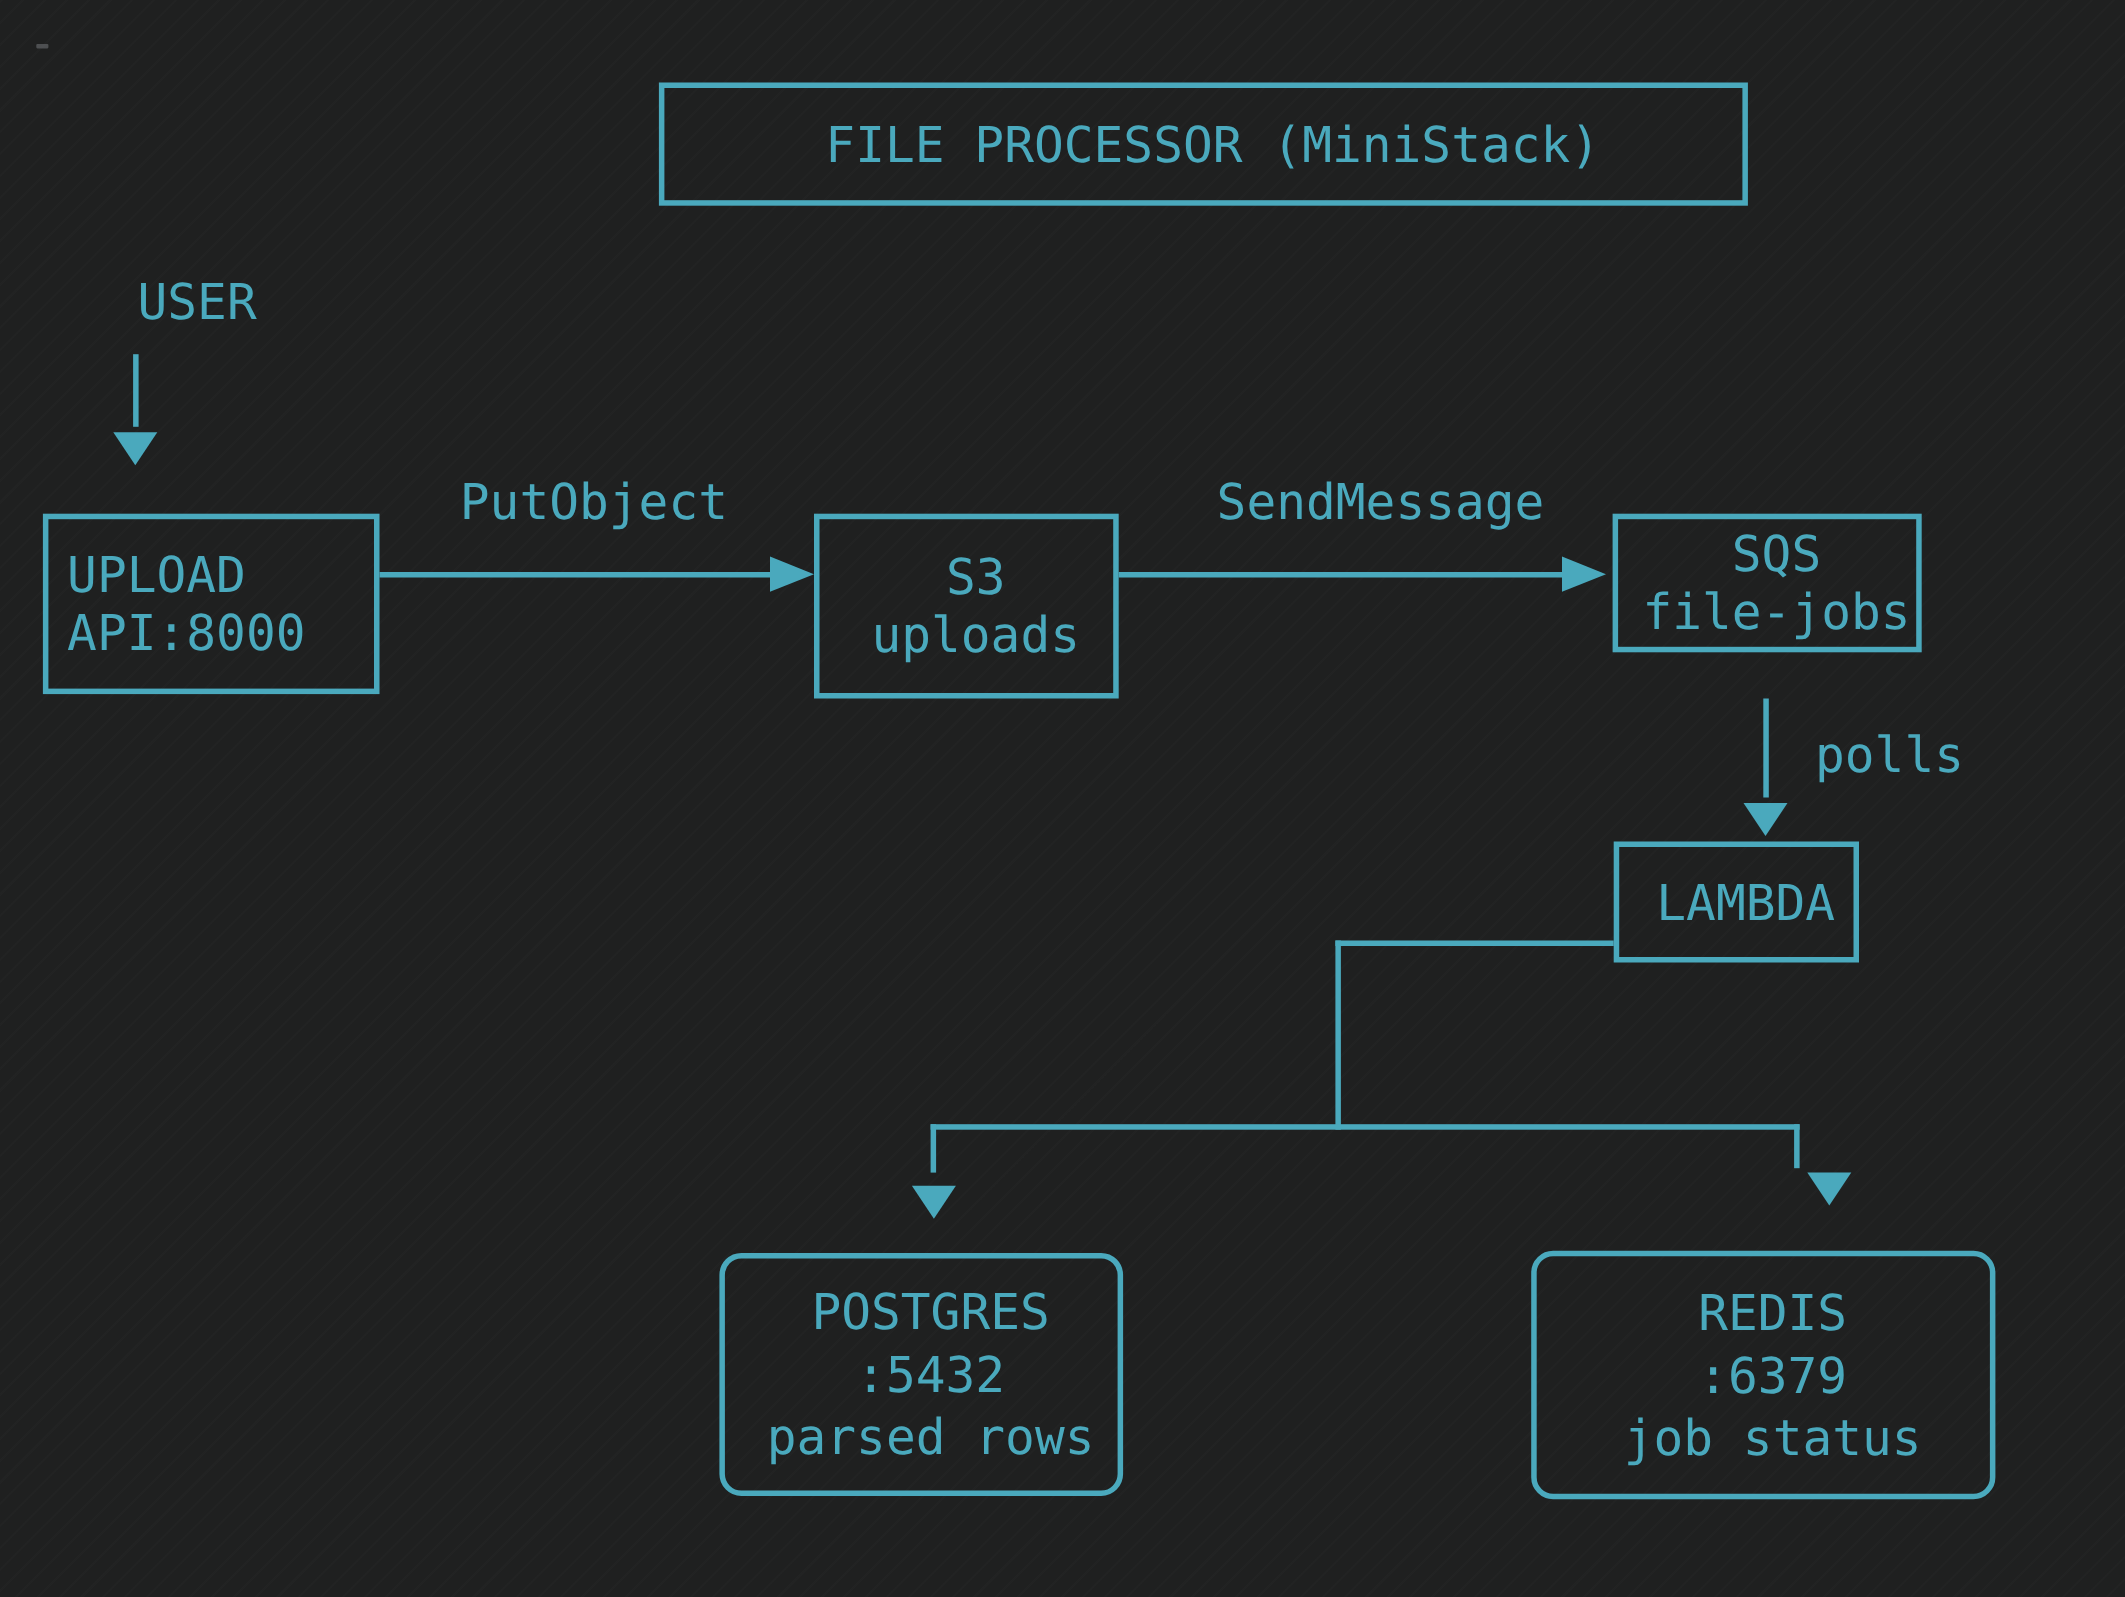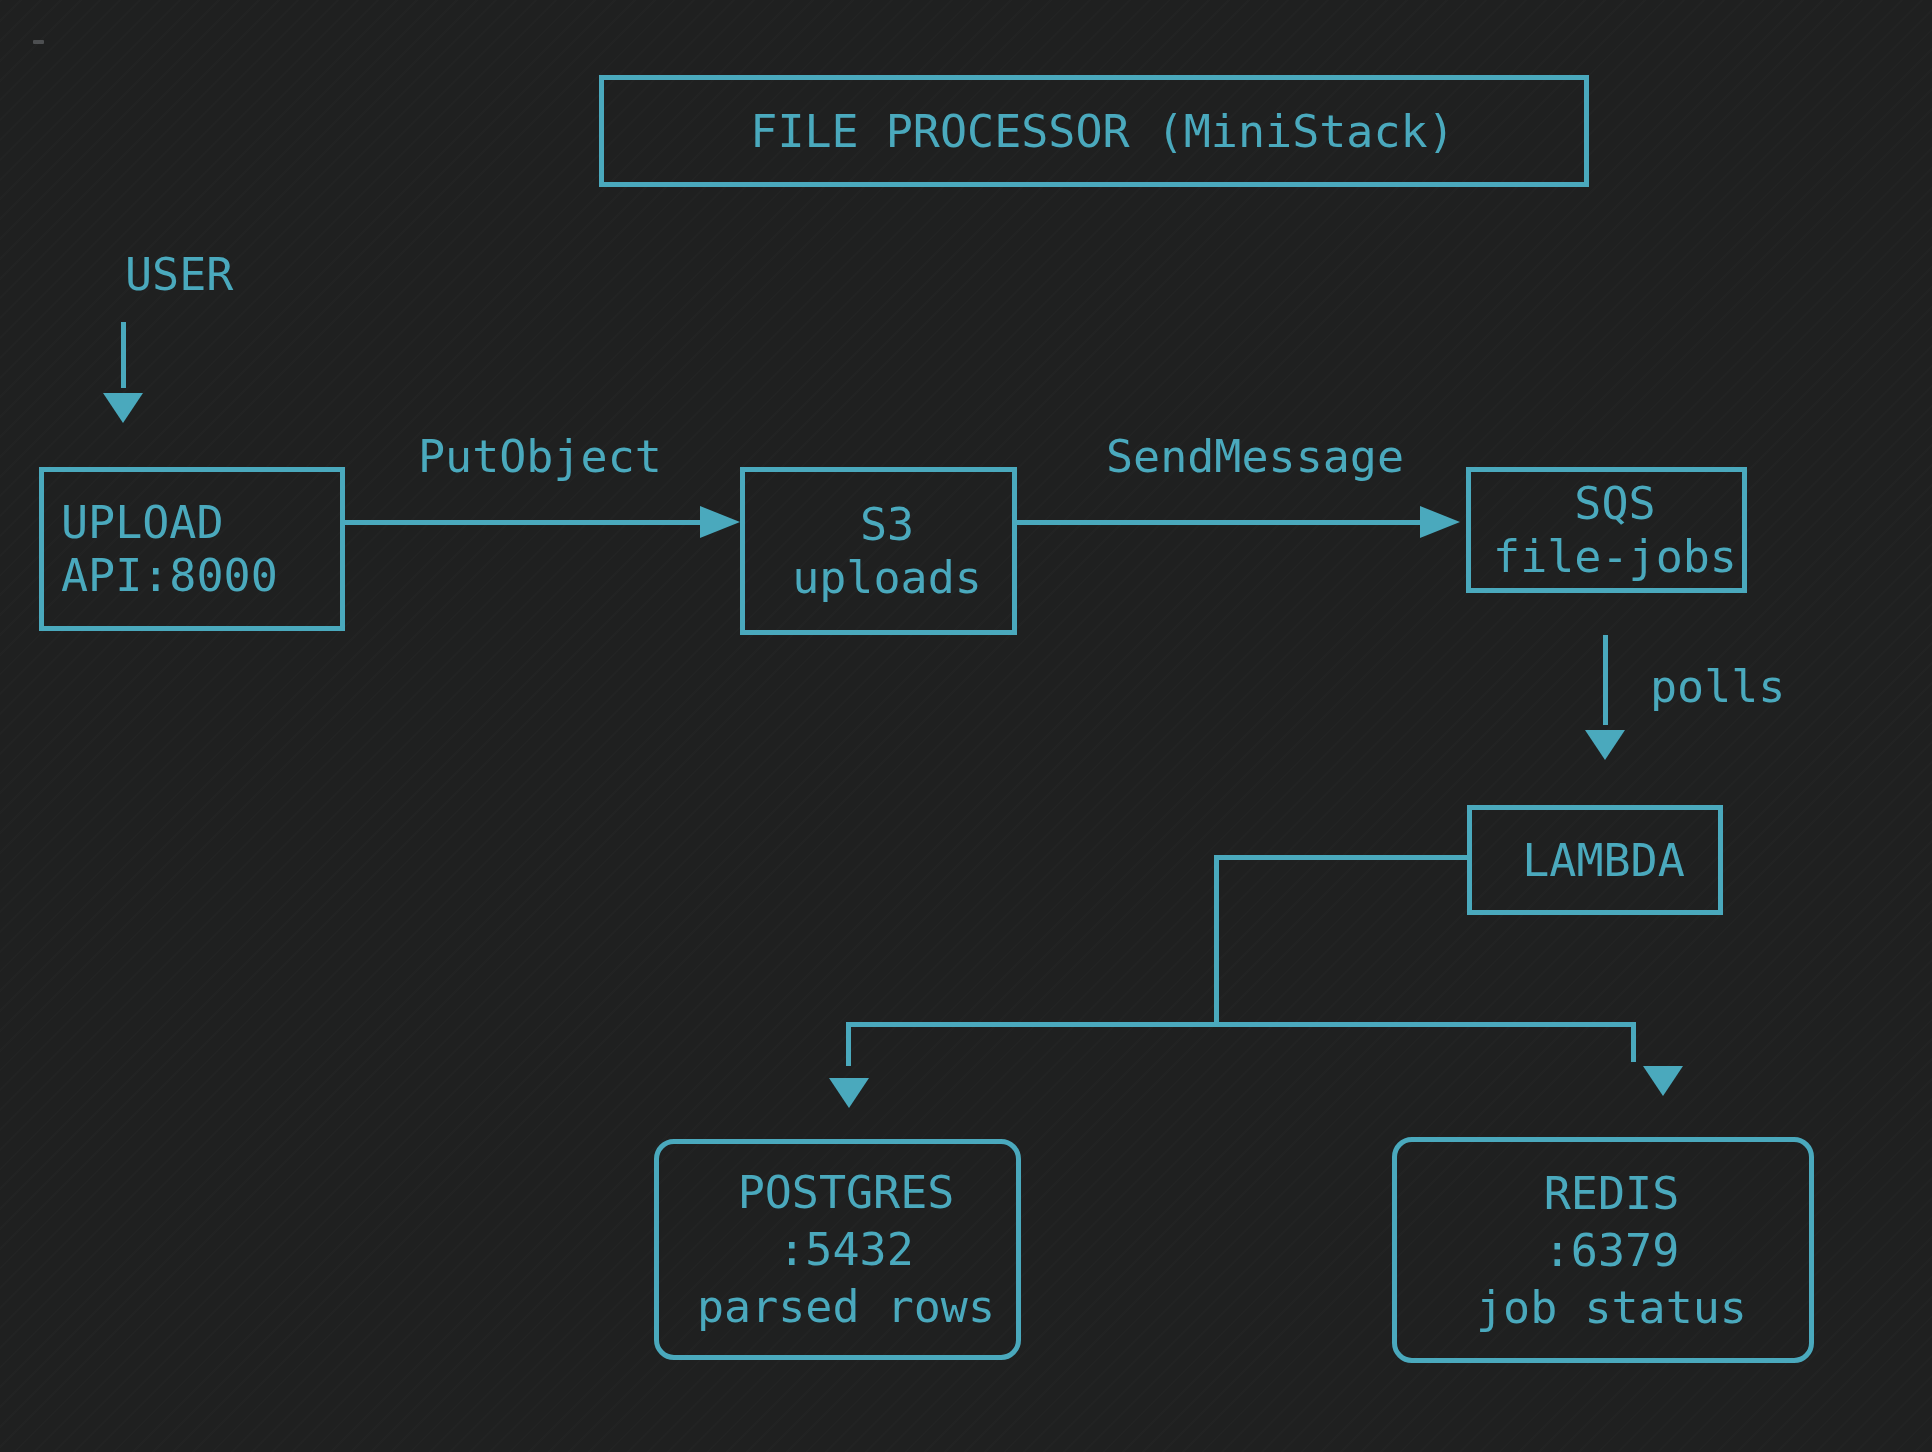--- a/index.html
+++ b/index.html
@@ -86,21 +86,21 @@
 
   <div class="box" style="left:1466px;top:467px;width:281px;height:126px;">
     <div>SQS</div>
     <div>file-jobs</div>
   </div>
 
   <div class="vline" style="left:1603px;top:635px;width:5px;height:90px;"></div>
   <div class="arrow-down" style="left:1585px;top:730px;"></div>
   <div class="label" style="left:1650px;top:664px;">polls</div>
 
-  <div class="box" style="left:1467px;top:805px;width:256px;height:110px;text-align:center;">
+  <div class="box" style="left:1467px;top:765px;width:223px;height:110px;text-align:center;">
     <div>LAMBDA</div>
   </div>
 
   <div class="hline" style="left:1214px;top:855px;width:253px;height:5px;"></div>
   <div class="vline" style="left:1214px;top:855px;width:5px;height:172px;"></div>
   <div class="hline" style="left:846px;top:1022px;width:790px;height:5px;"></div>
   <div class="vline" style="left:846px;top:1022px;width:5px;height:44px;"></div>
   <div class="arrow-down" style="left:829px;top:1078px;"></div>
   <div class="vline" style="left:1631px;top:1022px;width:5px;height:40px;"></div>
   <div class="arrow-down" style="left:1643px;top:1066px;"></div>

